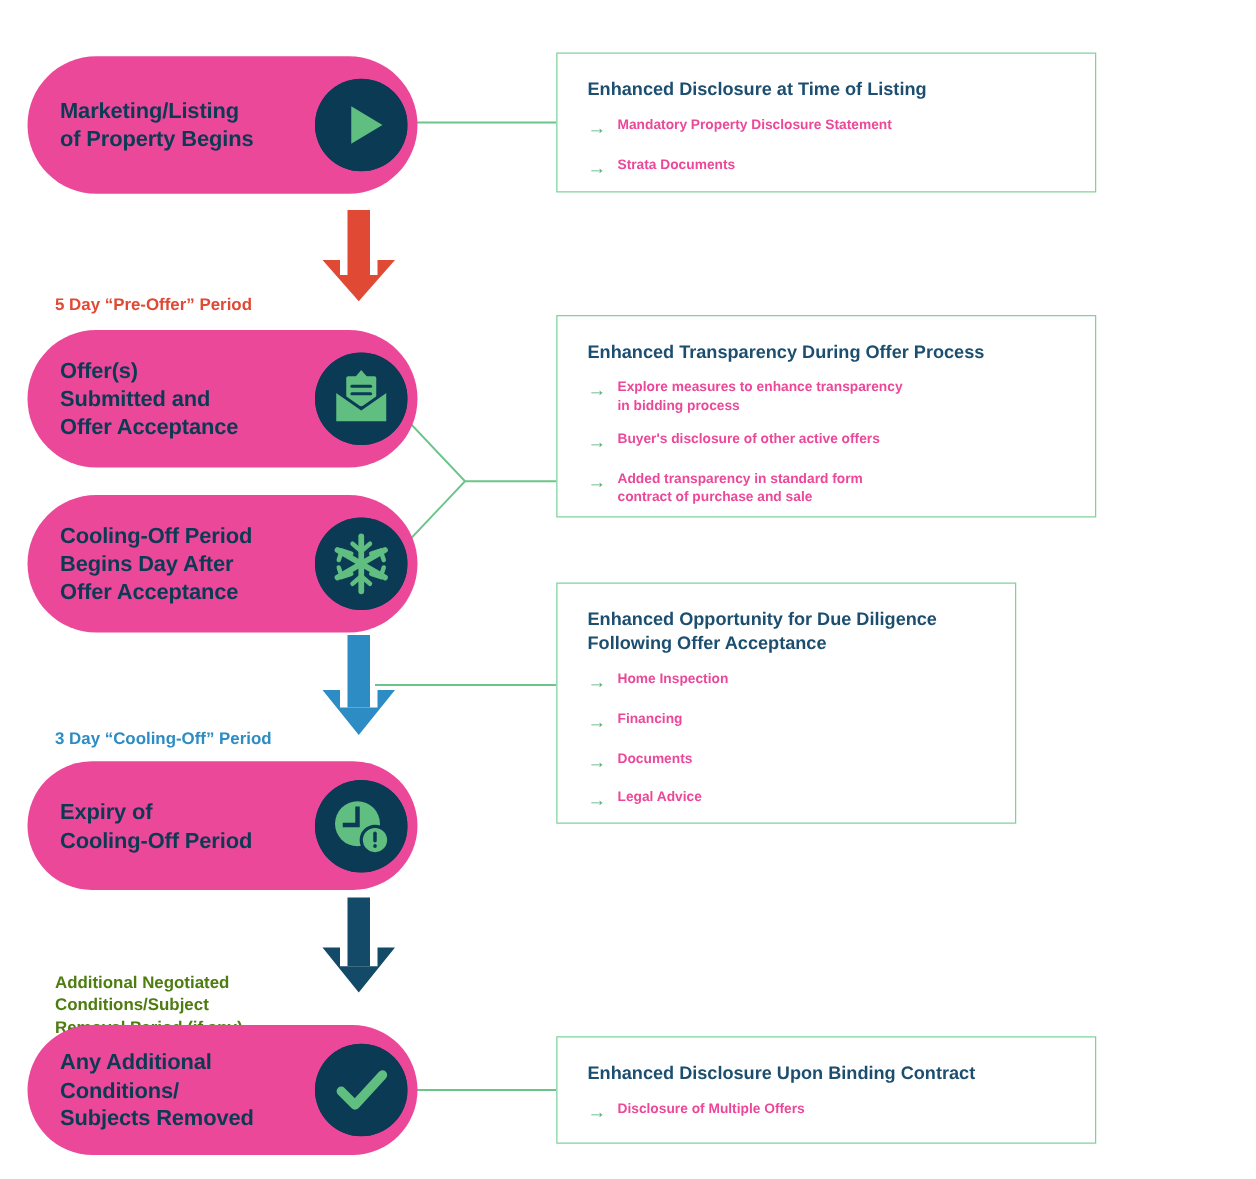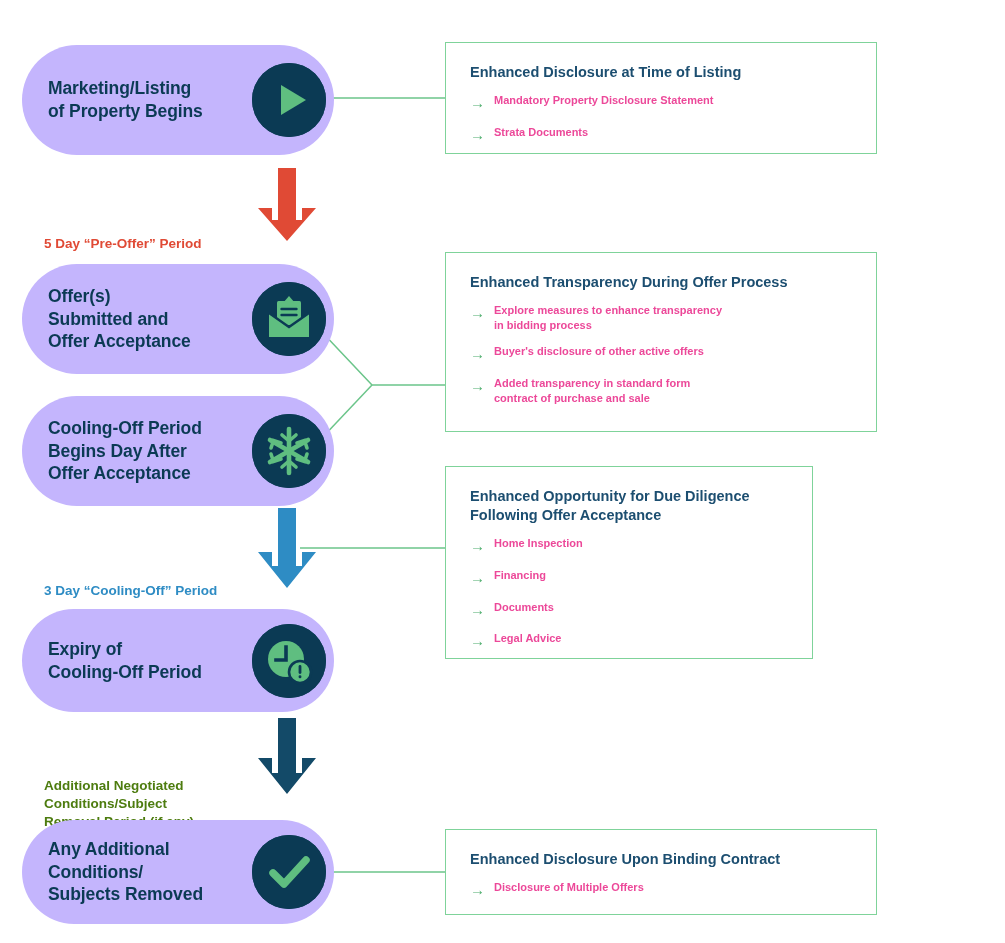--- a/index.html
+++ b/index.html
@@ -15,21 +15,21 @@
     position: relative;
     width: 1005px;
     height: 943px;
     background: #ffffff;
     overflow: hidden;
   }
 
   
   .pill {
     position: absolute;
-    background: #c4b5fd;
+    background: #ec4899;
     border-radius: 999px;
     display: flex;
     align-items: center;
     box-sizing: border-box;
   }
   .pill-label {
     flex: 1 1 auto;
     padding-left: 26px;
     padding-right: 6px;
     color: #0B3A54;
@@ -173,21 +173,21 @@
         </g>
         <g stroke="#0B3A54" stroke-width="2.4" stroke-linecap="round">
           <path d="M29.5 27 H44.5"></path>
           <path d="M29.5 33 H44.5"></path>
         </g>
         <path d="M17 31 L37 45 L57 31" fill="none" stroke="#0B3A54" stroke-width="2.4"></path>
       </svg>
     </div>
   </div>
 
-  <div class="infobox" style="left:445px; top:252px; width:432px; height:180px;">
+  <div class="infobox" style="left:445px; top:252px; width:432px; height:162px;">
     <div class="infobox-title">Enhanced Transparency During Offer Process</div>
     <ul class="bullet-list">
       <li class="bullet-item">
         <span class="bullet-arrow">→</span>
         <span class="bullet-text">Explore measures to enhance transparency
 in bidding process</span>
       </li>
       <li class="bullet-item">
         <span class="bullet-arrow">→</span>
         <span class="bullet-text">Buyer's disclosure of other active offers</span>

